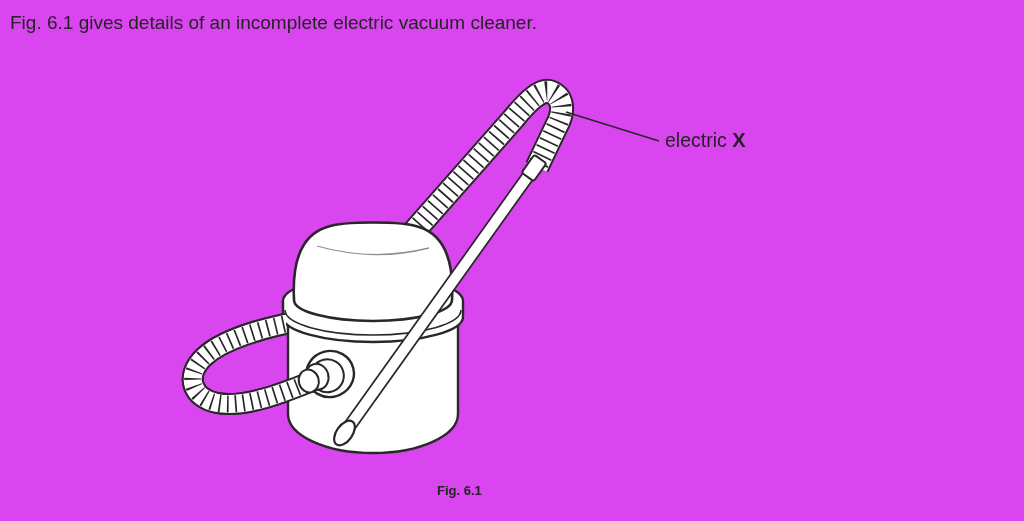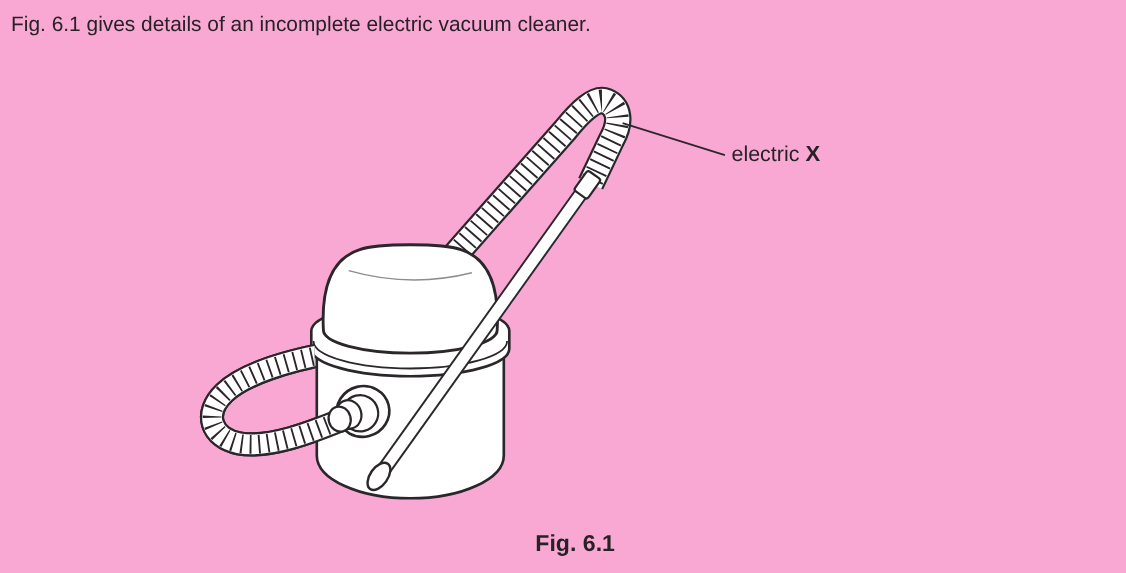--- a/index.html
+++ b/index.html
@@ -4,21 +4,21 @@
 <style>
   html, body {
     margin: 0;
     padding: 0;
     background: #ffffff;
   }
   #page {
     position: relative;
     width: 1024px;
     height: 521px;
-    background: #f9a8d4;
+    background: #d946ef;
     overflow: hidden;
     font-family: "Liberation Sans", sans-serif;
     color: #262226;
   }
   #figure-svg {
     position: absolute;
     left: 0;
     top: 0;
     width: 1024px;
     height: 521px;
@@ -43,22 +43,22 @@
   }
   .feature-label .bold-part {
     font-weight: bold;
     font-size: 20px;
   }
   .figure-caption {
     position: absolute;
     left: 437px;
     top: 483px;
     width: 122px;
-    text-align: right;
-    font-size: 21px;
+    text-align: left;
+    font-size: 13px;
     font-weight: bold;
     color: #262226;
     white-space: nowrap;
   }
   
   .ink  { stroke: #2a262a; fill: none; }
   .fillw { fill: #ffffff; stroke: #2a262a; }
 </style>
 </head>
 <body>

